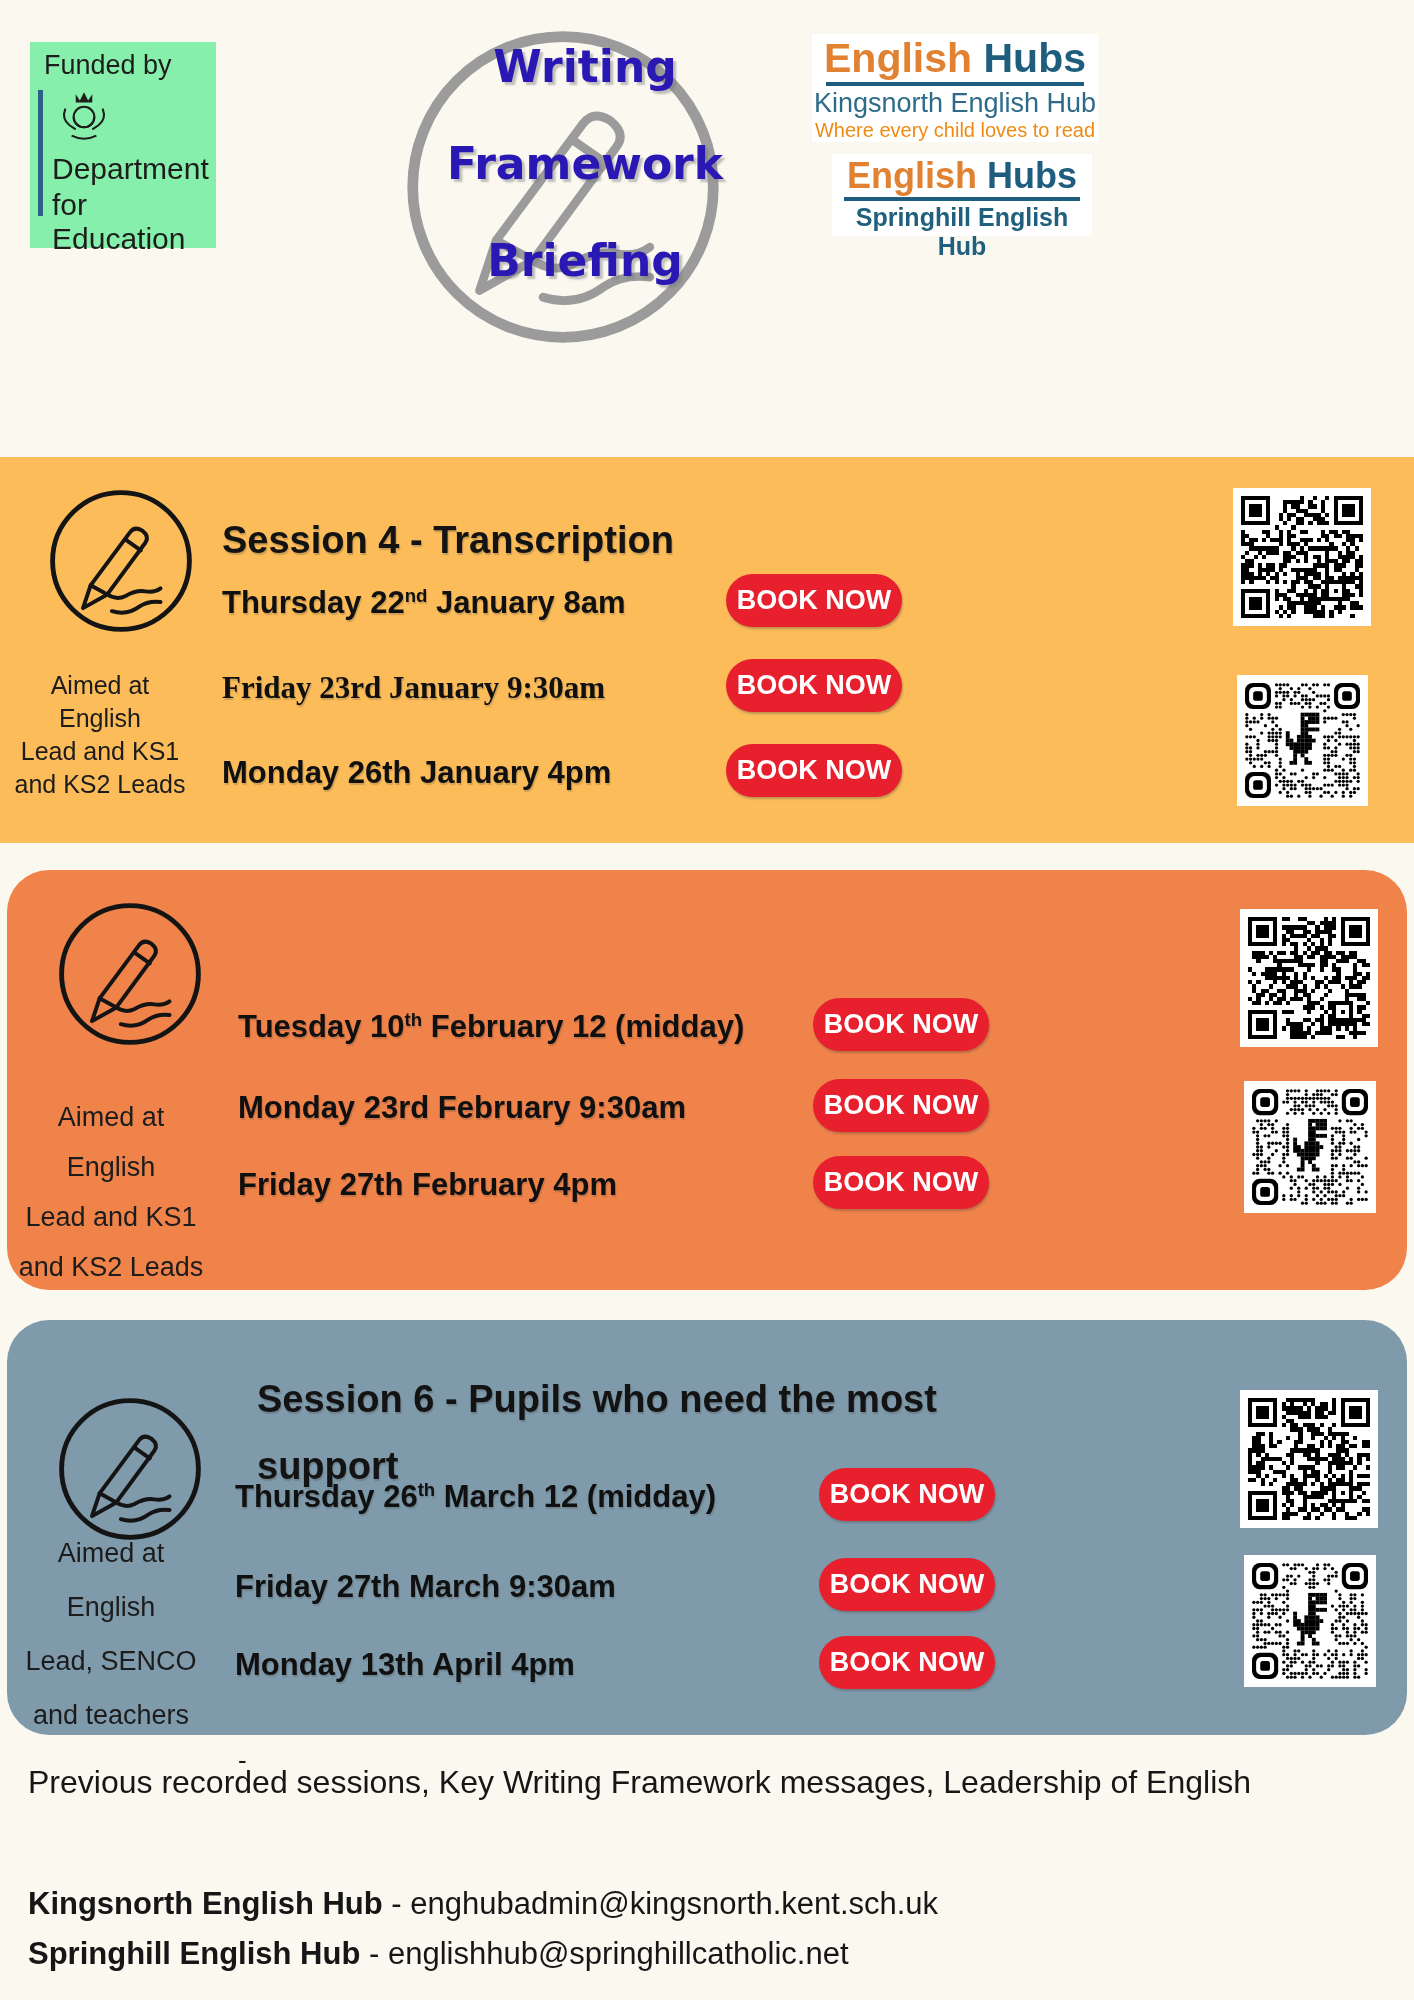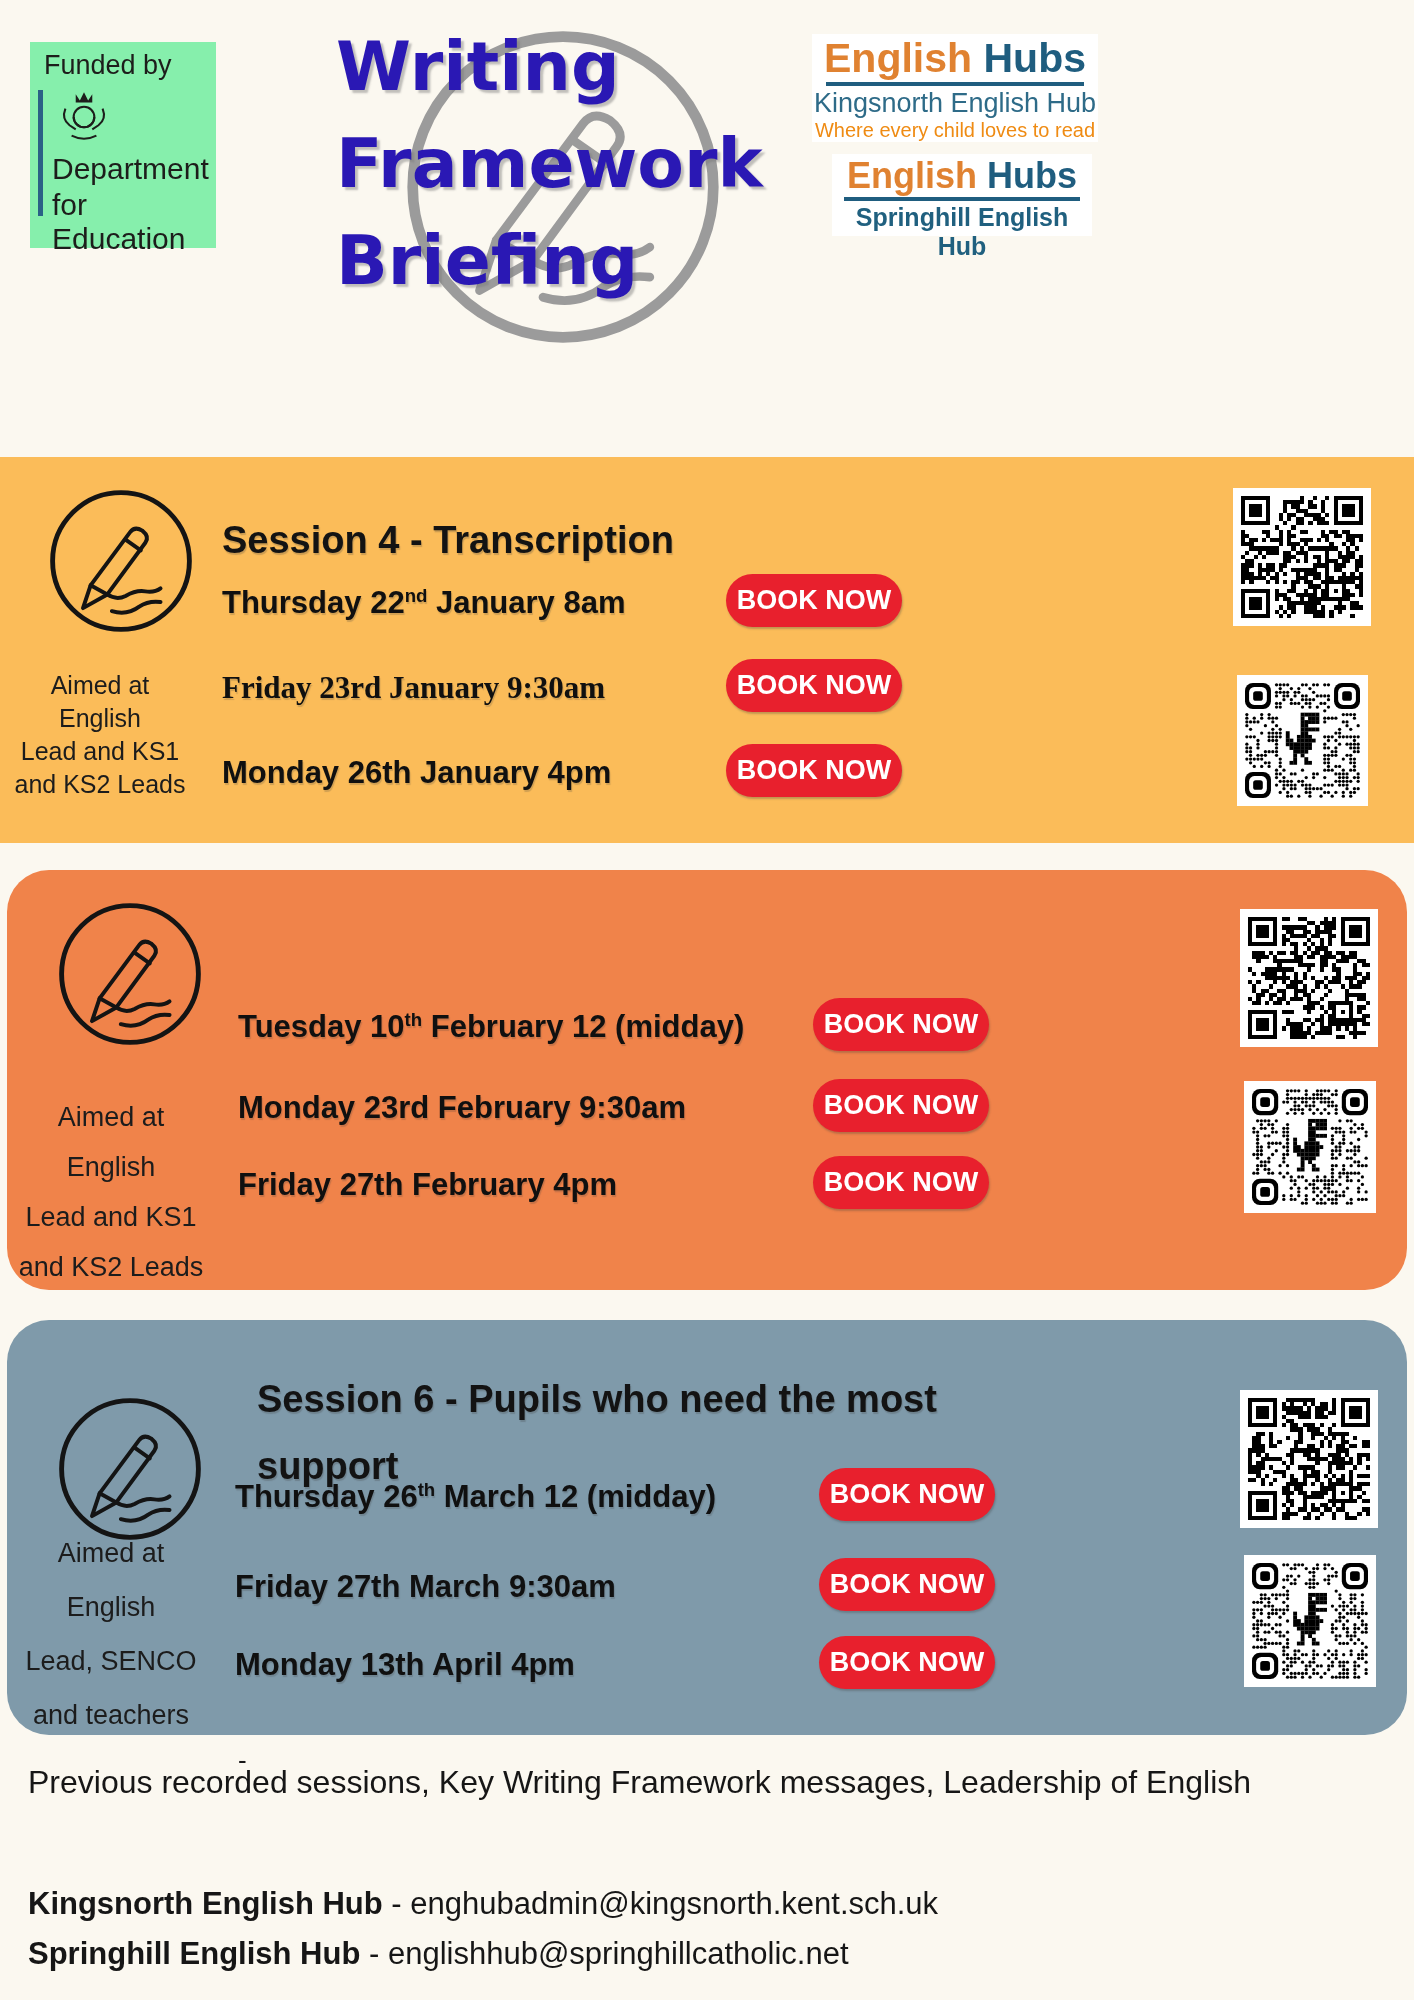--- a/index.html
+++ b/index.html
@@ -8,22 +8,22 @@
 
   
   .dfe{position:absolute;left:30px;top:42px;width:186px;height:206px;background:#86efac;}
   .dfe .funded{position:absolute;left:14px;top:8px;font-size:27px;color:#1d1d1b;}
   .dfe .bar{position:absolute;left:8px;top:48px;width:5px;height:126px;background:#2a6186;}
   .dfe .crest{position:absolute;left:22px;top:44px;width:64px;height:62px;}
   .dfe .dept1{position:absolute;left:22px;top:110px;font-size:30px;color:#1d1d1b;}
   .dfe .dept2{position:absolute;left:22px;top:146px;font-size:30px;color:#1d1d1b;}
 
   .title-logo{position:absolute;left:396px;top:20px;width:334px;height:334px;color:#9b9b9b;}
-  .title{position:absolute;left:336px;top:18px;width:470px;text-align:left;
-         font-family:"DejaVu Sans",sans-serif;font-weight:bold;font-size:68px;line-height:97px;
+  .title{position:absolute;left:350px;top:18px;width:470px;text-align:center;
+         font-family:"DejaVu Sans",sans-serif;font-weight:bold;font-size:44px;line-height:97px;
          color:var(--blue);text-shadow:3px 3px 2px rgba(120,120,120,0.45);}
 
   .hub{position:absolute;background:#ffffff;text-align:center;}
   .hub1{left:812px;top:34px;width:286px;height:108px;}
   .hub2{left:832px;top:154px;width:260px;height:82px;}
   .hub .brand{font-weight:bold;line-height:1.1;}
   .hub1 .brand{font-size:41px;margin-top:2px;}
   .hub2 .brand{font-size:36px;margin-top:2px;}
   .hub .be{color:var(--hub-orange);} .hub .bh{color:var(--hub-teal);}
   .hub .rule{height:4px;background:var(--hub-teal);margin:1px auto 2px;}

